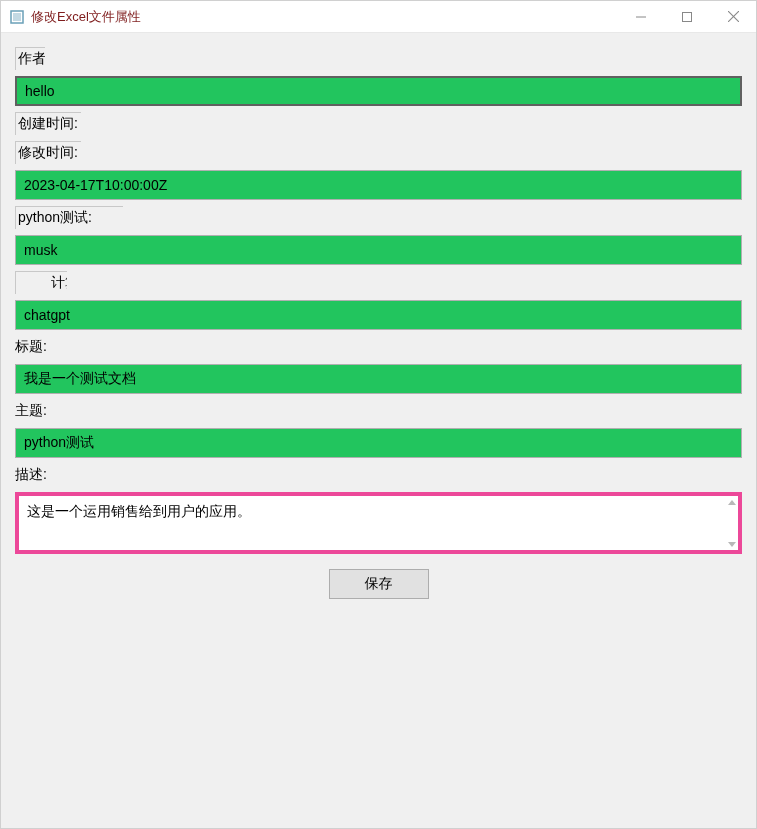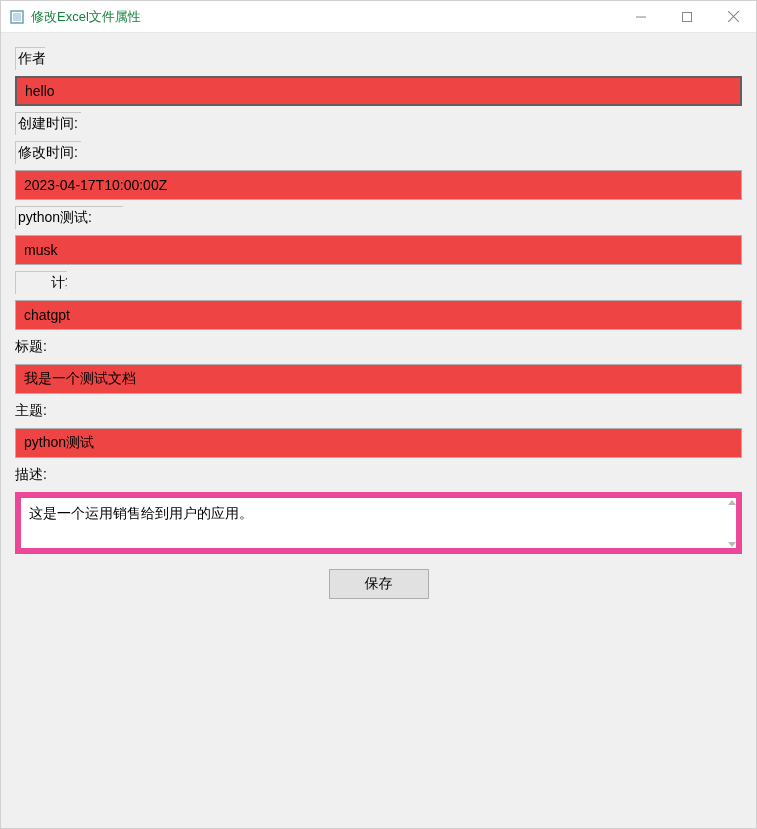--- a/index.html
+++ b/index.html
@@ -32,21 +32,21 @@
       border-bottom: 1px solid #e8e8e8;
     }
     .titlebar-icon {
       width: 16px;
       height: 16px;
       margin-right: 6px;
       flex-shrink: 0;
     }
     .titlebar-title {
       flex: 1;
-      color: #15803d;
+      color: #7f1d1d;
       font-size: 13px;
     }
     .titlebar-controls {
       display: flex;
       height: 100%;
     }
     .titlebar-btn {
       width: 46px;
       height: 100%;
       display: flex;
@@ -84,38 +84,38 @@
     .field-label.w2 { width: 108px; }
     .field-label.w3 { width: 52px; padding-left: 35px; }
     .field-label.noclip {
       border: none;
       padding-left: 0;
     }
     .text-input {
       width: 100%;
       height: 30px;
       border: 1px solid #b0b0b0;
-      background: #ef4444;
+      background: #22c55e;
       padding: 0 8px;
       font-size: 14px;
       font-family: inherit;
       color: #000000;
       outline: none;
     }
     .text-input.focused {
       border: 2px solid #606060;
     }
     .textarea-wrap {
       position: relative;
       width: 100%;
     }
     .textarea-input {
       width: 100%;
       height: 62px;
-      border: 6px solid #ec4899;
+      border: 4px solid #ec4899;
       background: #ffffff;
       padding: 6px 22px 6px 8px;
       font-size: 14px;
       font-family: inherit;
       color: #000000;
       outline: none;
       resize: none;
       line-height: 1.4;
     }
     .scroll-arrows {

